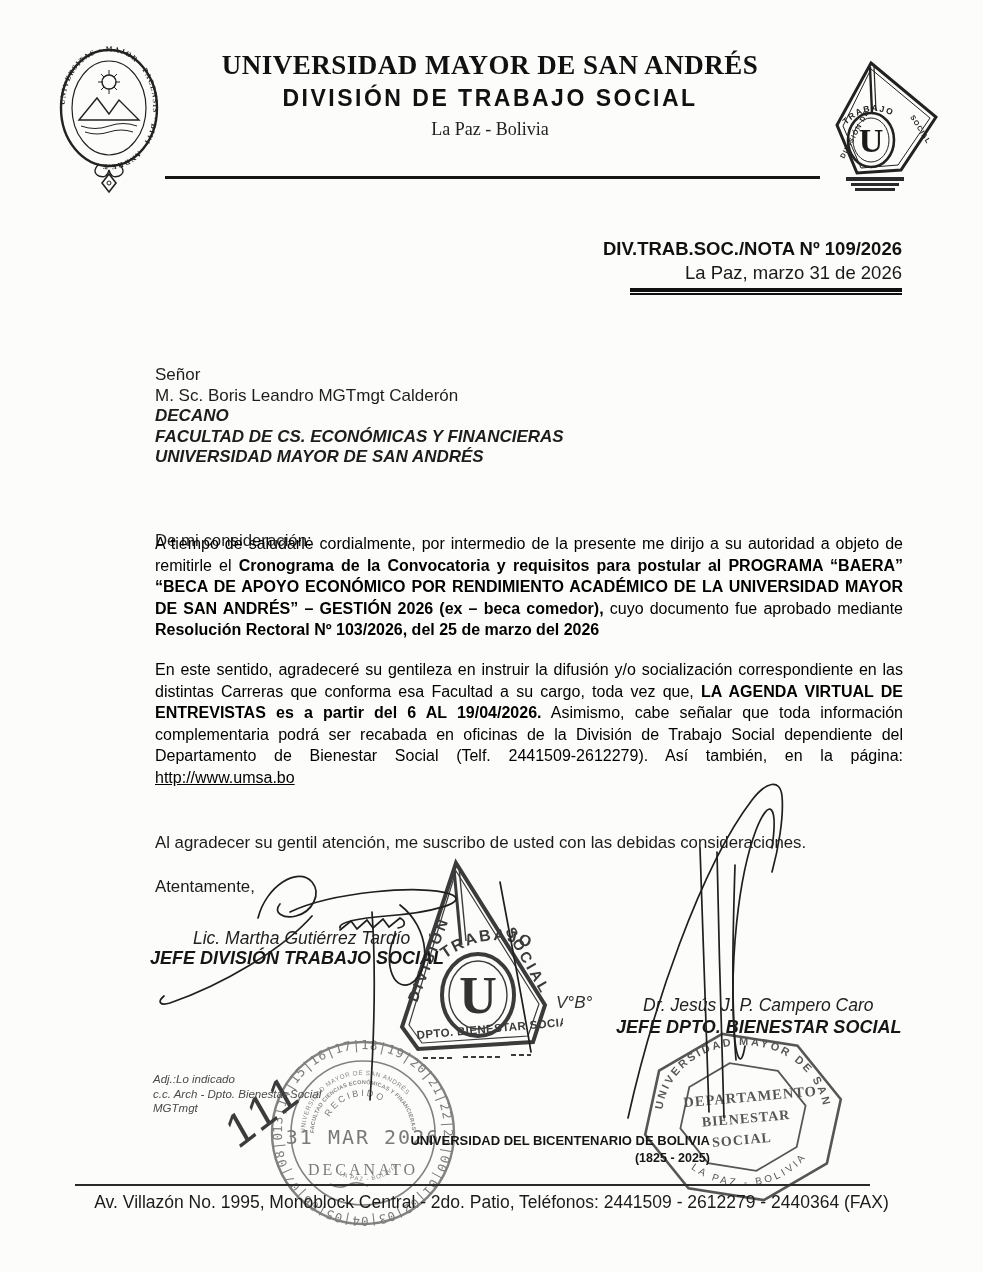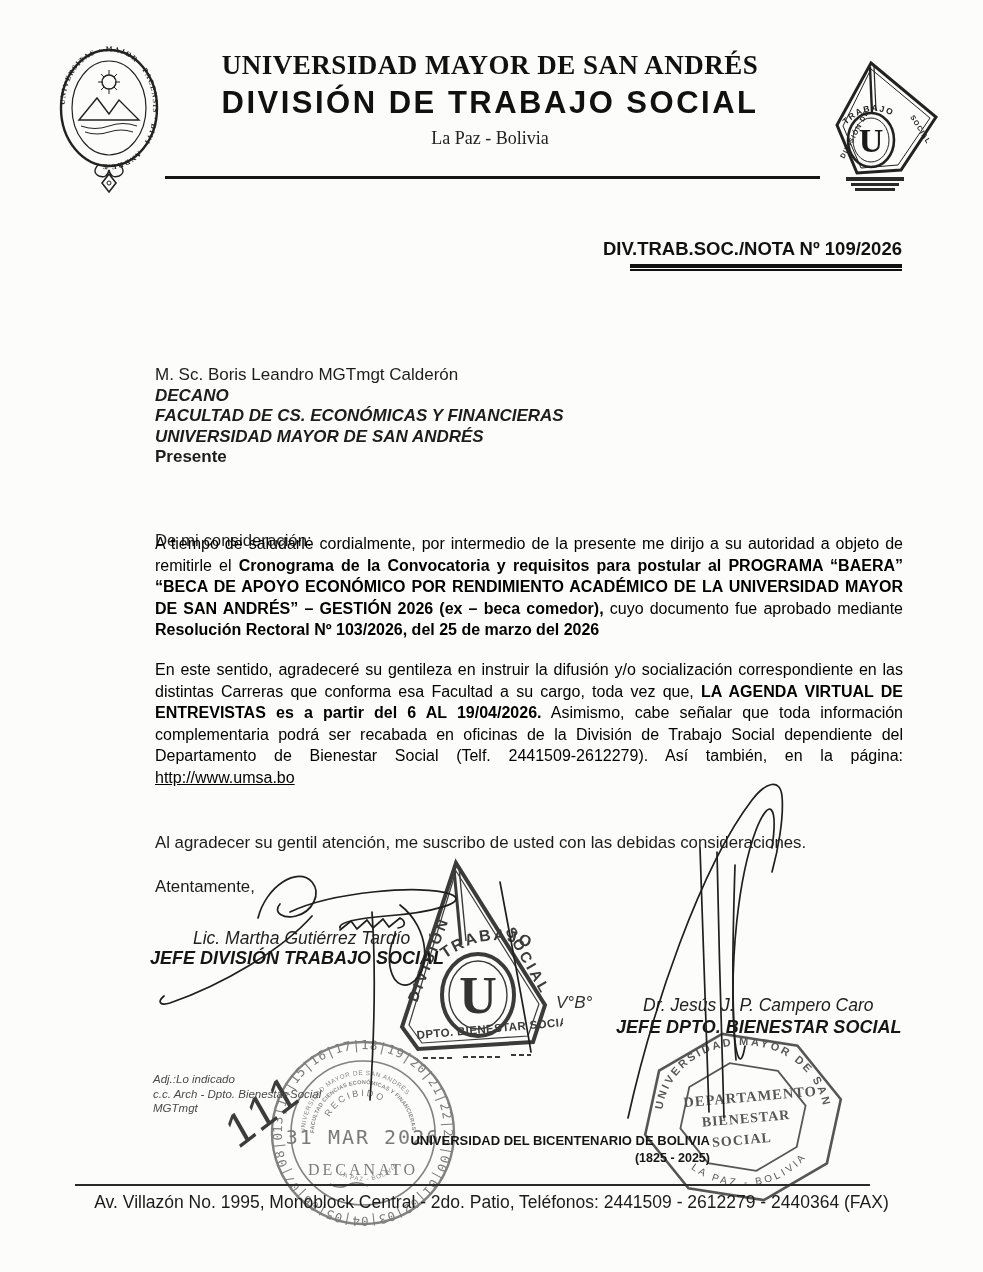--- a/index.html
+++ b/index.html
@@ -6,21 +6,21 @@
   .page{
     position:relative;width:983px;height:1272px;margin:0 auto;
     background:#fcfcfa;overflow:hidden;
     font-family:"Liberation Sans",sans-serif;color:#1d1d1d;
   }
   .abs{position:absolute;}
   
   .head-text{left:170px;top:50px;width:640px;text-align:center;}
   .h-univ{font-family:"Liberation Serif",serif;font-weight:700;font-size:27px;letter-spacing:.5px;color:#111;}
   .h-dept{font-family:"Liberation Serif",serif;font-size:22.5px;margin-top:5px;color:#1a1a1a;}
-  .h-div{font-family:"Liberation Sans",sans-serif;font-weight:700;font-size:31px;letter-spacing:2.5px;margin-top:4px;color:#111;}
+  .h-div{font-family:"Liberation Sans",sans-serif;font-weight:700;font-size:23px;letter-spacing:2.5px;margin-top:4px;color:#111;}
   .h-city{font-family:"Liberation Serif",serif;font-size:18px;margin-top:7px;color:#222;}
   .head-rule{left:165px;top:176px;width:655px;height:3px;background:#151515;}
   
   .ref{left:560px;top:238px;width:342px;text-align:right;}
   .ref-nota{font-weight:700;font-size:18.5px;color:#111;}
   .ref-date{font-size:18.5px;margin-top:2px;color:#191919;}
   .ref-rule{margin-left:auto;margin-top:4px;width:272px;height:7px;border-top:4px solid #101010;border-bottom:2px solid #101010;box-sizing:border-box;}
   
   .recipient{left:155px;top:365px;font-size:17px;line-height:20.5px;}
   .bi{font-weight:700;font-style:italic;}
@@ -108,29 +108,30 @@
     <text x="49" y="97" text-anchor="middle" font-family="Liberation Serif,serif" font-weight="700" font-size="34" fill="#1a1a1a">U</text>
     <g fill="#2a2a2a">
       <rect x="24" y="122" width="58" height="4"></rect>
       <rect x="29" y="128" width="48" height="3"></rect>
       <rect x="33" y="133" width="40" height="3"></rect>
     </g>
   </svg>
 
   <div class="abs ref">
     <div class="ref-nota">DIV.TRAB.SOC./NOTA Nº 109/2026</div>
+    <div class="ref-date">La Paz, marzo 31 de 2026</div>
     <div class="ref-rule"></div>
   </div>
 
   <div class="abs recipient">
+    <div>Señor</div>
     <div>M. Sc. Boris Leandro MGTmgt Calderón</div>
     <div class="bi">DECANO</div>
     <div class="bi">FACULTAD DE CS. ECONÓMICAS Y FINANCIERAS</div>
     <div class="bi">UNIVERSIDAD MAYOR DE SAN ANDRÉS</div>
-    <div class="b">Presente</div>
   </div>
 
   <div class="abs line" style="top:497px;">De mi consideración:</div>
 
   <p class="abs para" style="top:533px;margin:0;"><span>A tiempo de saludarle cordialmente, por intermedio de la presente me dirijo a su autoridad a objeto de remitirle el </span><span class="b">Cronograma de la Convocatoria y requisitos para postular al PROGRAMA “BAERA” “BECA DE APOYO ECONÓMICO POR RENDIMIENTO ACADÉMICO DE LA UNIVERSIDAD MAYOR DE SAN ANDRÉS” – GESTIÓN 2026 (ex – beca comedor),</span><span> cuyo documento fue aprobado mediante </span><span class="b">Resolución Rectoral Nº 103/2026, del 25 de marzo del 2026</span></p>
 
   <p class="abs para" style="top:659px;margin:0;"><span>En este sentido, agradeceré su gentileza en instruir la difusión y/o socialización correspondiente en las distintas Carreras que conforma esa Facultad a su cargo, toda vez que, </span><span class="b">LA AGENDA VIRTUAL DE ENTREVISTAS es a partir del 6 AL 19/04/2026.</span><span>  Asimismo, cabe señalar que toda información complementaria podrá ser recabada en oficinas de la División de Trabajo Social dependiente del Departamento de Bienestar Social (Telf. 2441509-2612279). Así también, en la página: </span><span class="link">http://www.umsa.bo</span></p>
 
   <div class="abs line" style="top:799px;">Al agradecer su gentil atención, me suscribo de usted con las debidas consideraciones.</div>
   <div class="abs line" style="top:843px;">Atentamente,</div>

